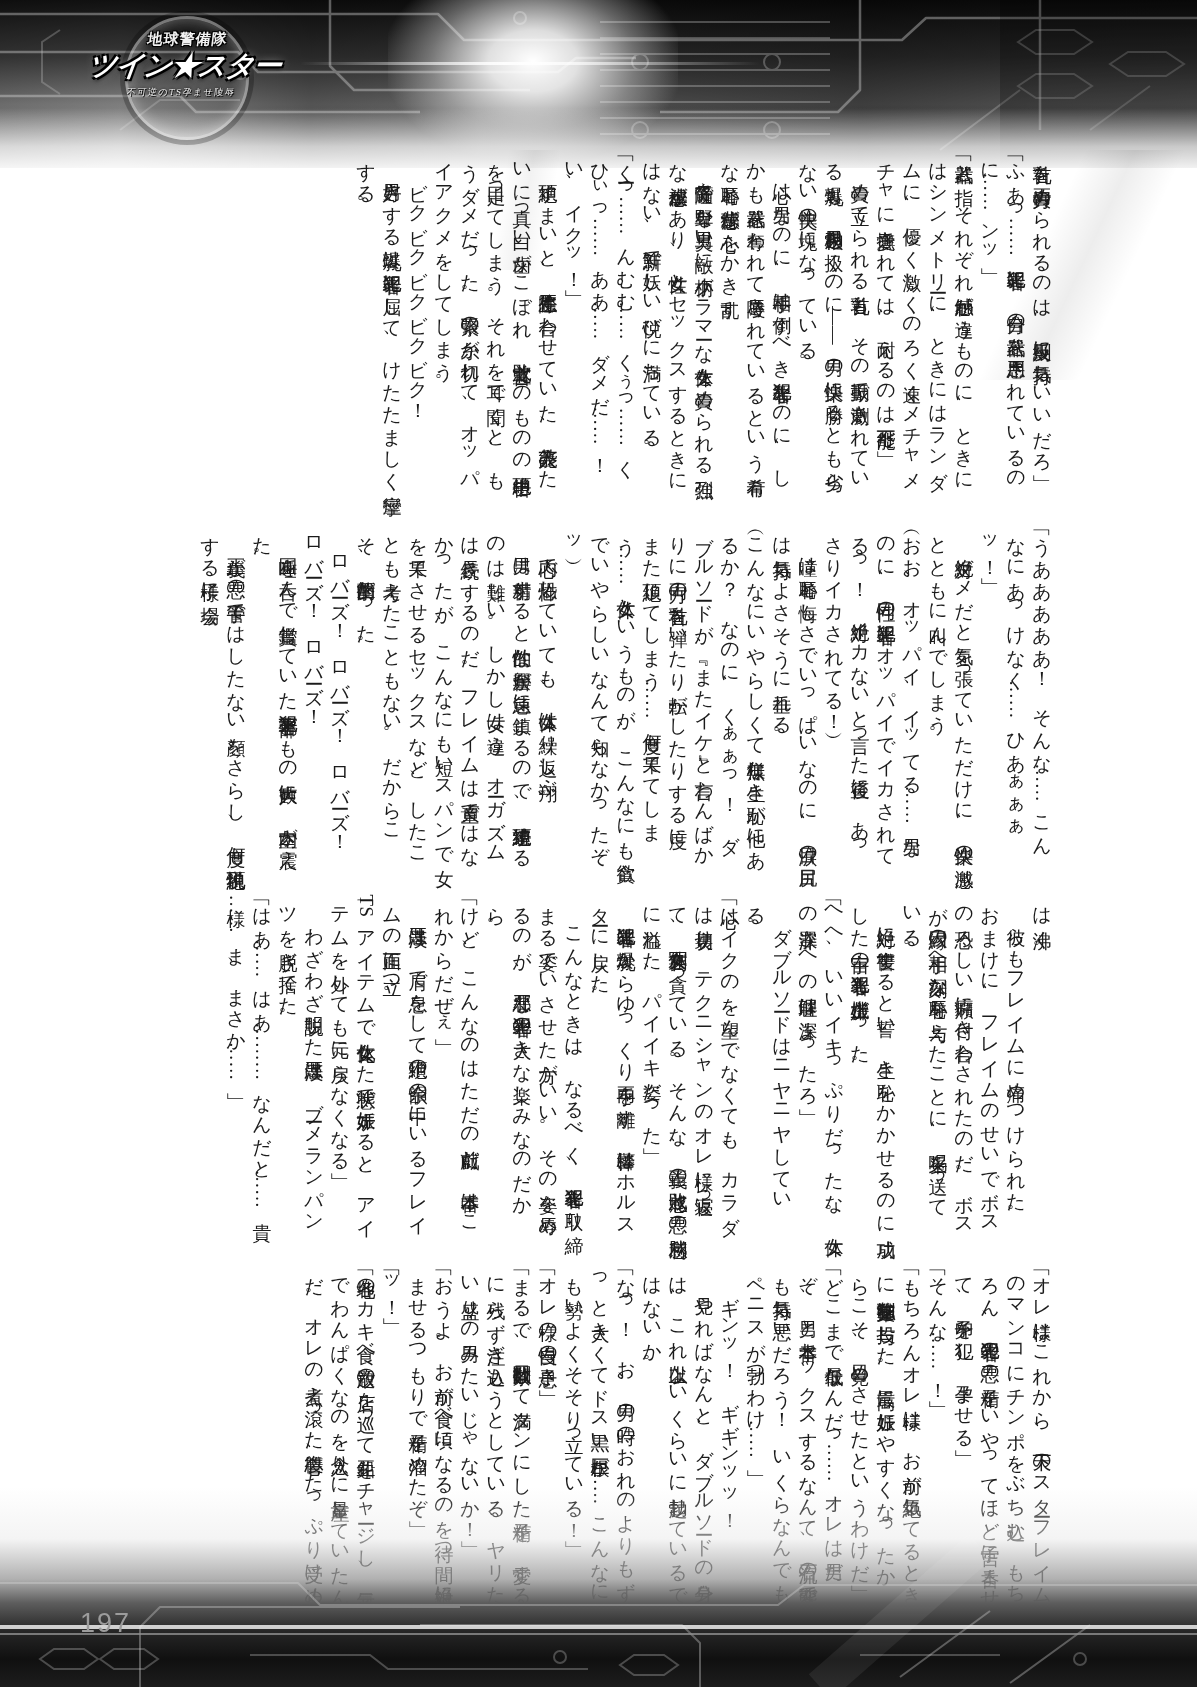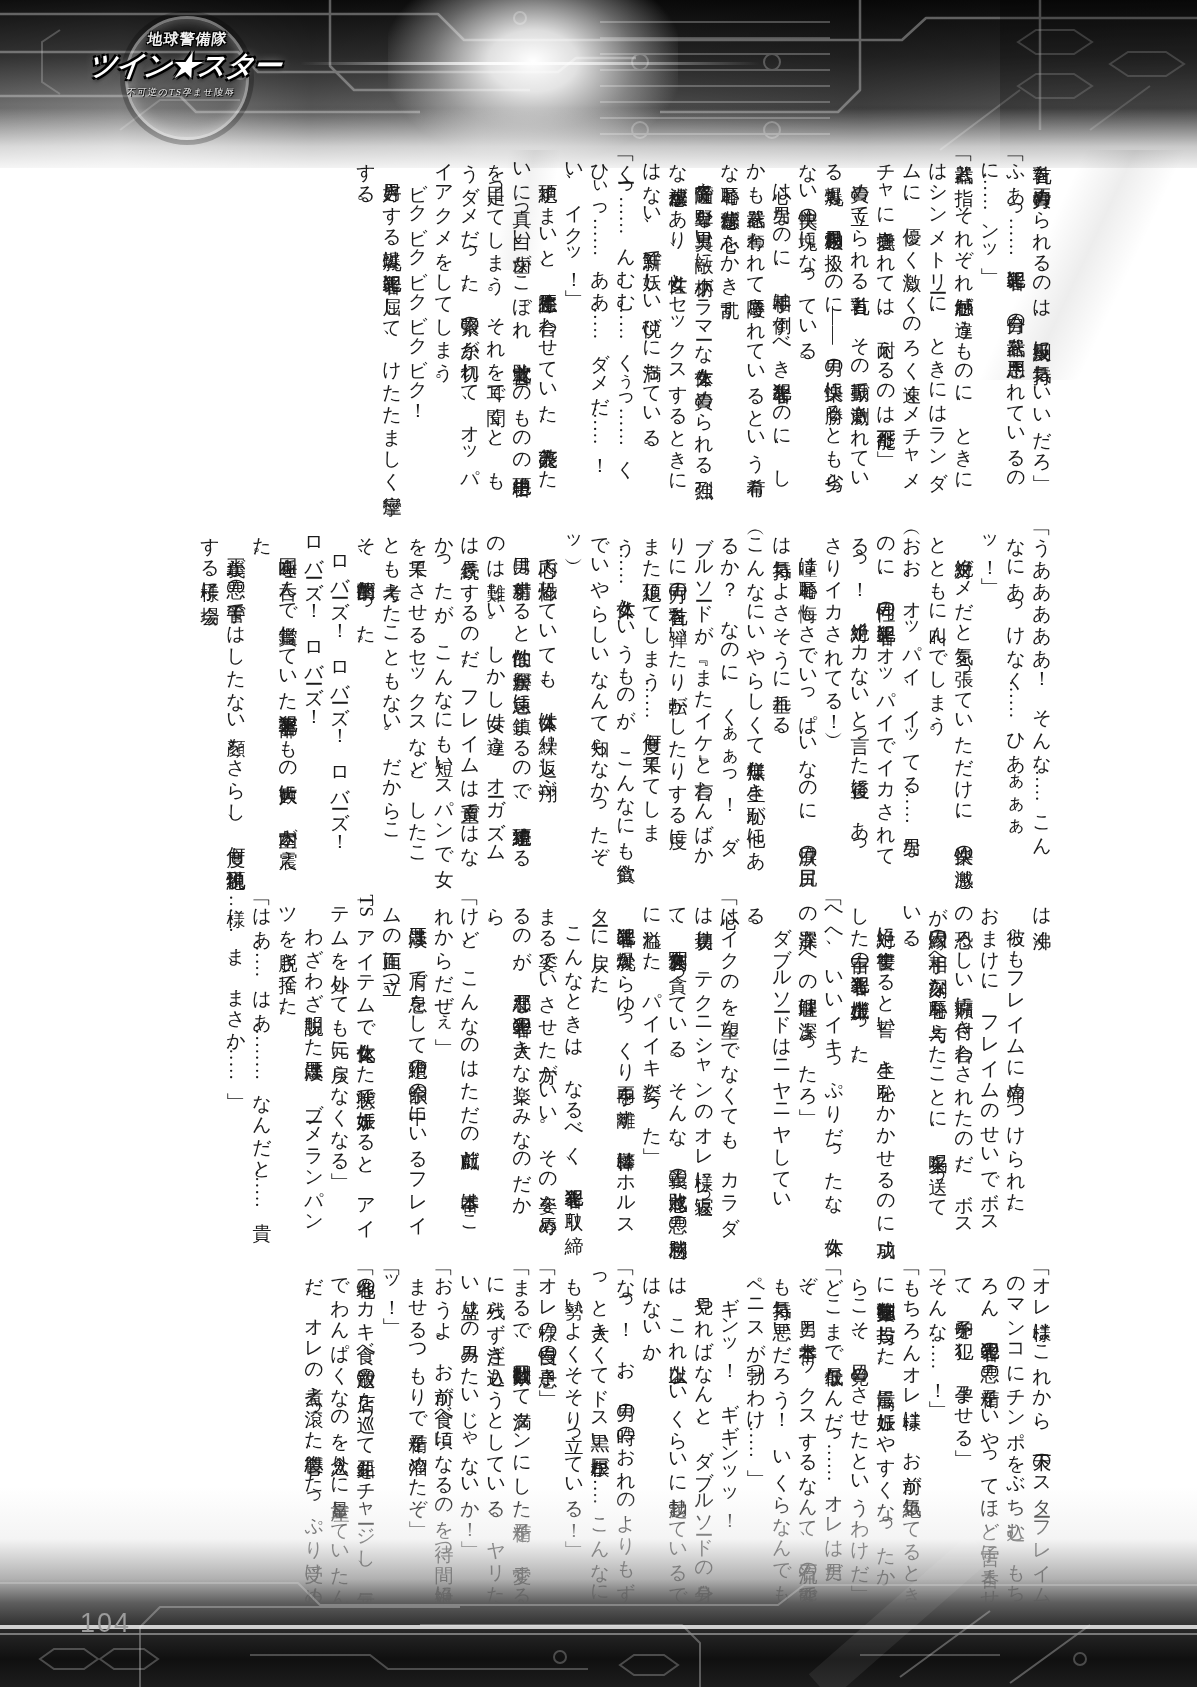--- a/index.html
+++ b/index.html
@@ -152,15 +152,15 @@
         <path d="M40 172 l14 -10 h30 l14 10 l-14 10 h-30 z"></path>
         <path d="M100 172 l14 -10 h30 l14 10 l-14 10 h-30 z"></path>
         <path d="M620 178 l14 -10 h30 l14 10 l-14 10 h-30 z"></path>
         <path d="M250 168 h120 l18 14 h200 M860 168 h140"></path>
         <circle cx="560" cy="170" r="6"></circle>
           <circle cx="1080" cy="172" r="6"></circle>
       </g>
       <path d="M820 200 L980 60" stroke="#ffffff" stroke-width="34" opacity="0.07" fill="none"></path>
     </svg>
   </div>
-  <div class="page-num">104</div>
+  <div class="page-num">197</div>
 
 </div>
 
 </body></html>

